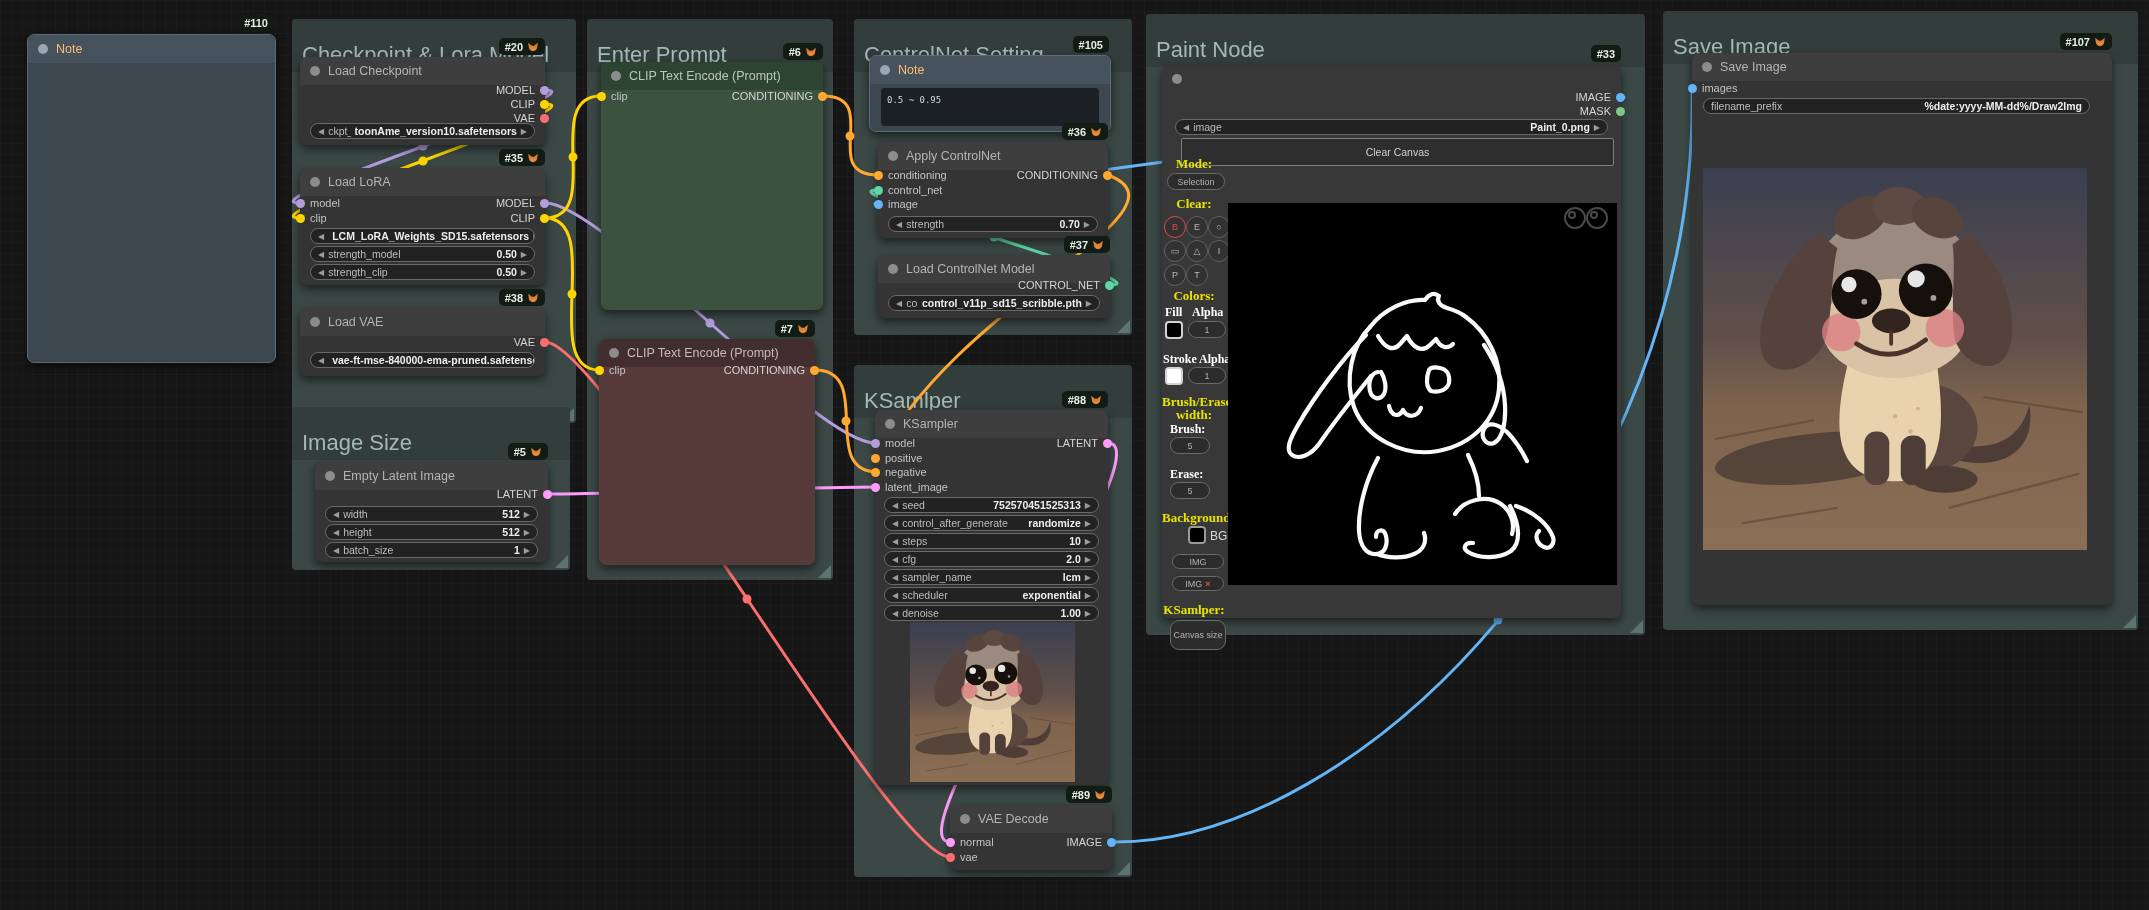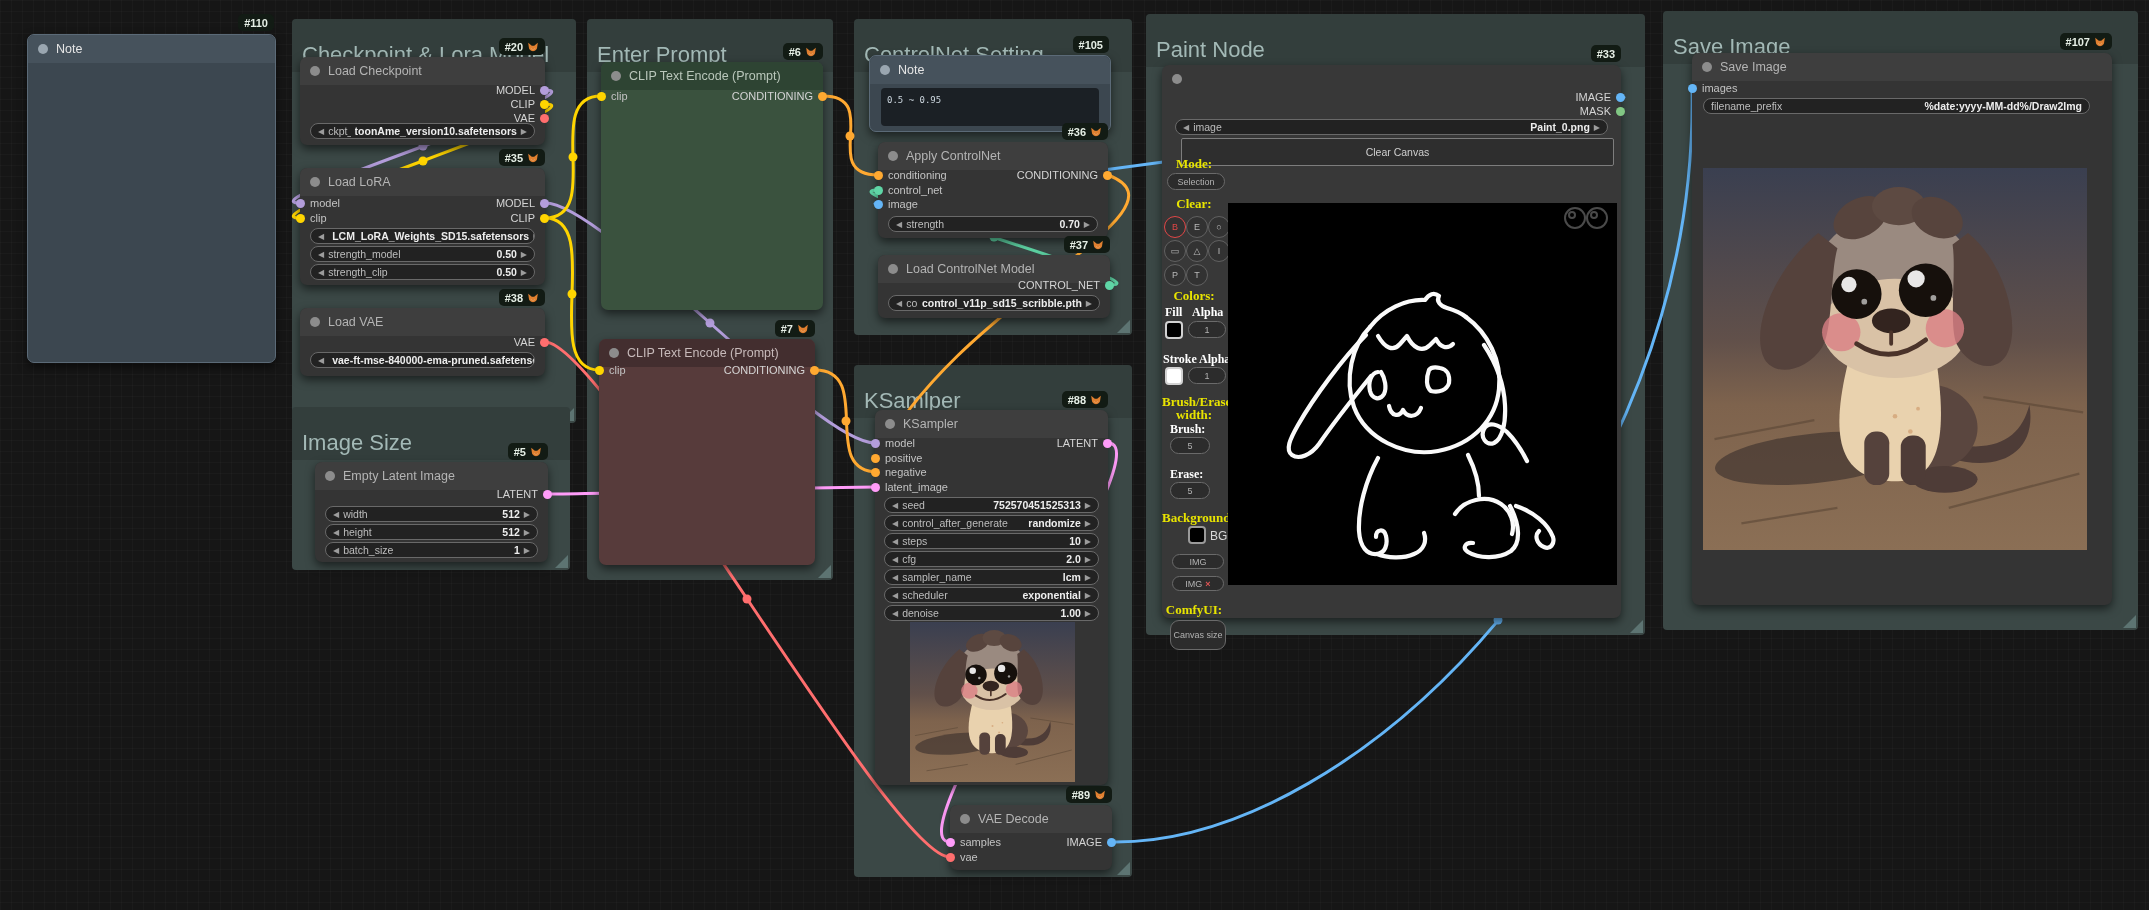--- a/index.html
+++ b/index.html
@@ -9,21 +9,21 @@
        background:linear-gradient(rgba(255,255,255,.022) 1px,transparent 1px) 0 0/11px 11px,
                   linear-gradient(90deg,rgba(255,255,255,.022) 1px,transparent 1px) 0 0/11px 11px}
   .group{position:absolute;background:#3b4846;border-radius:4px;z-index:0}
   .group::after{content:"";position:absolute;right:2px;bottom:2px;border-left:13px solid transparent;border-bottom:13px solid #5d7472}
   .gtitle{height:30px;font-size:22px;color:#a3b9b6;padding:23px 10px 0;background:rgba(0,0,0,.13);border-radius:4px 4px 0 0;white-space:nowrap;overflow:hidden}
   #wires{position:absolute;left:0;top:0;z-index:1;pointer-events:none}
   .node{position:absolute;background:#343434;border-radius:7px;z-index:2;box-shadow:0 4px 10px rgba(0,0,0,.55)}
   .ntitle{position:absolute;left:0;right:0;top:0;height:28px;border-radius:7px 7px 0 0;background:#3e3e3e;color:#b4b4b4;font-size:12.5px;line-height:28px;padding-left:28px;white-space:nowrap;overflow:hidden}
   .cdot{position:absolute;left:10px;top:9px;width:10px;height:10px;border-radius:50%;background:#8c8c8c}
   .note{background:#3c4750;border:1px solid #5b6a77}
-  .note .ntitle{background:#46525c;color:#e5e5e5}
+  .note .ntitle{background:#46525c;color:#fdba74}
   .greennode{background:#3a523e}.greennode .ntitle{background:#2e4433;color:#bac7bb}
   .rednode{background:#573b3b}.rednode .ntitle{background:#432e2f;color:#c7baba}
   .ta{position:absolute;background:#151515;border-radius:4px;color:#d5dbd2;font-family:"DejaVu Sans Mono",monospace;font-size:9px;line-height:1.4;padding:6px;white-space:pre-wrap;overflow:hidden;box-sizing:border-box}
   .note .ta{background:#1b2025;color:#ccd6de}
   .rednode .ta{color:#e0d6d6}
   .slot{position:absolute;display:flex;align-items:center;gap:5px;font-size:11px;color:#c3c3c3;height:10px;z-index:3;white-space:nowrap}
   .slot .sdot{width:9px;height:9px;border-radius:50%;flex:none}
   .in{left:-4px}.out{right:-4px;flex-direction:row-reverse;color:#d4d4d4}
   .pill{position:absolute;height:16px;box-sizing:border-box;display:flex;align-items:center;gap:4px;background:#222;border:1px solid #696969;border-radius:9px;padding:0 7px;font-size:10.5px;color:#c6c6c6;white-space:nowrap;overflow:hidden}
   .arr{color:#9c9c9c;font-size:8px;flex:none}
@@ -402,21 +402,21 @@
         <use href="#dogart"></use>
       </svg>
   </div>
 </div>
 
 <div class="node" style="left:950px;top:805px;width:162px;height:65px">
   <div class="ntitle">VAE Decode</div>
   <span class="cdot"></span>
   <div class="slot in" style="top:32px">
       <span class="sdot" style="background: rgb(255, 156, 249);"></span>
-      <span>samples</span>
+      <span>normal</span>
     </div>
   <div class="slot in" style="top:47px">
       <span class="sdot" style="background: rgb(255, 110, 110);"></span>
       <span>vae</span>
     </div>
   <div class="slot out" style="top:32px">
       <span class="sdot" style="background: rgb(100, 181, 246);"></span>
       <span>IMAGE</span>
     </div>
 </div>
@@ -465,21 +465,21 @@
   <div class="wlabel" style="left:8px;top:402px">Erase:</div>
   <div class="minipill" style="left:8px;top:417px;width:40px;height:17px">5</div>
   <div class="ylabel" style="left:0;top:446px;width:64px">Background:</div>
   <div class="swatch" style="left:26px;top:461px;background:#000;border-color:#9a9a9a"></div>
   <div class="wlabel" style="left:48px;top:464px;font-family:'Liberation Sans',sans-serif;font-weight:normal;color:#d8d8d8">BG</div>
   <div class="minipill" style="left:10px;top:489px;width:52px;height:15px">IMG</div>
   <div class="minipill" style="left:10px;top:511px;width:52px;height:15px">
     <span>IMG</span>
     <span class="xred">×</span>
   </div>
-  <div class="ylabel" style="left:0;top:538px;width:64px">ComfyUI:</div>
+  <div class="ylabel" style="left:0;top:538px;width:64px">KSamlper:</div>
   <div class="minipill" style="left:8px;top:555px;width:56px;height:30px;white-space:normal;line-height:11px;padding:2px">Canvas size</div>
 
   <div class="canvas">
     <svg viewBox="0 0 389 382" width="389" height="382">
       <g fill="none" stroke="#fafafa" stroke-width="4.2" stroke-linecap="round" stroke-linejoin="round">
         <path d="M142,124 C124,142 116,176 126,204 C138,236 176,254 210,248 C246,241 268,216 271,186 C274,158 260,130 238,114"></path>
         <path d="M142,124 C156,106 178,96 197,97 C201,91 206,89 211,93 C208,98 212,103 219,105 C226,107 233,110 238,114"></path>
         <path d="M150,133 C157,145 165,149 172,141 L179,133 C185,145 194,150 202,142 L208,136 C212,144 219,147 225,141"></path>
         <path d="M138,132 C115,155 86,194 70,222 C62,236 57,247 64,252 C71,257 83,252 91,241 C104,222 126,194 143,173"></path>
         <path d="M256,142 C268,160 276,182 277,202 C278,221 274,236 266,240 C258,243 252,234 256,226 C260,218 270,221 279,229 C287,237 295,250 299,258"></path>

